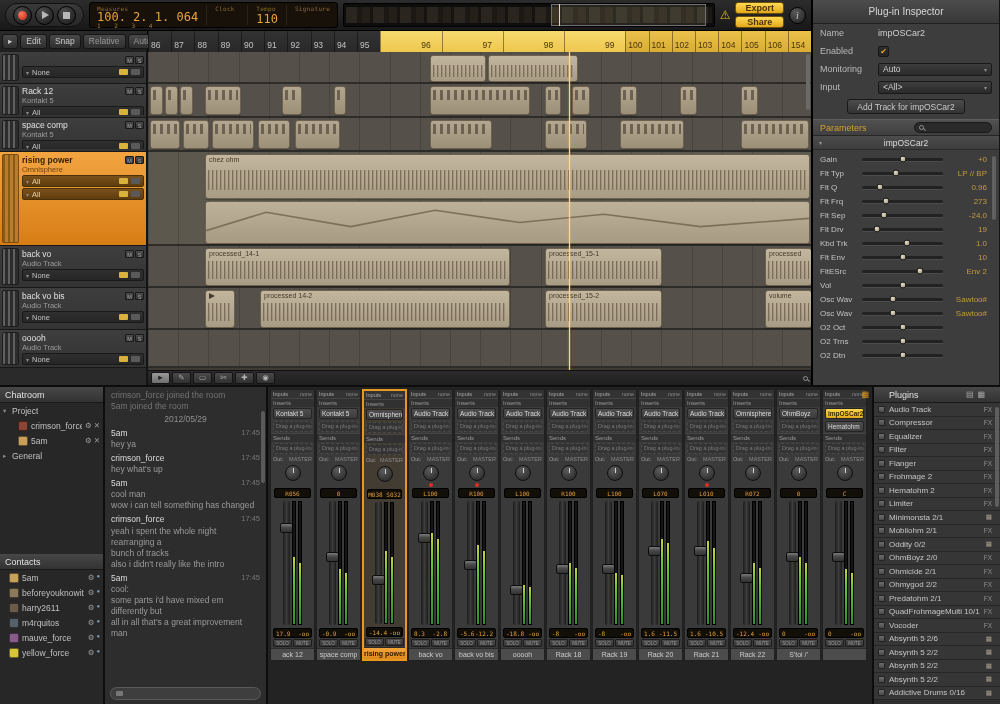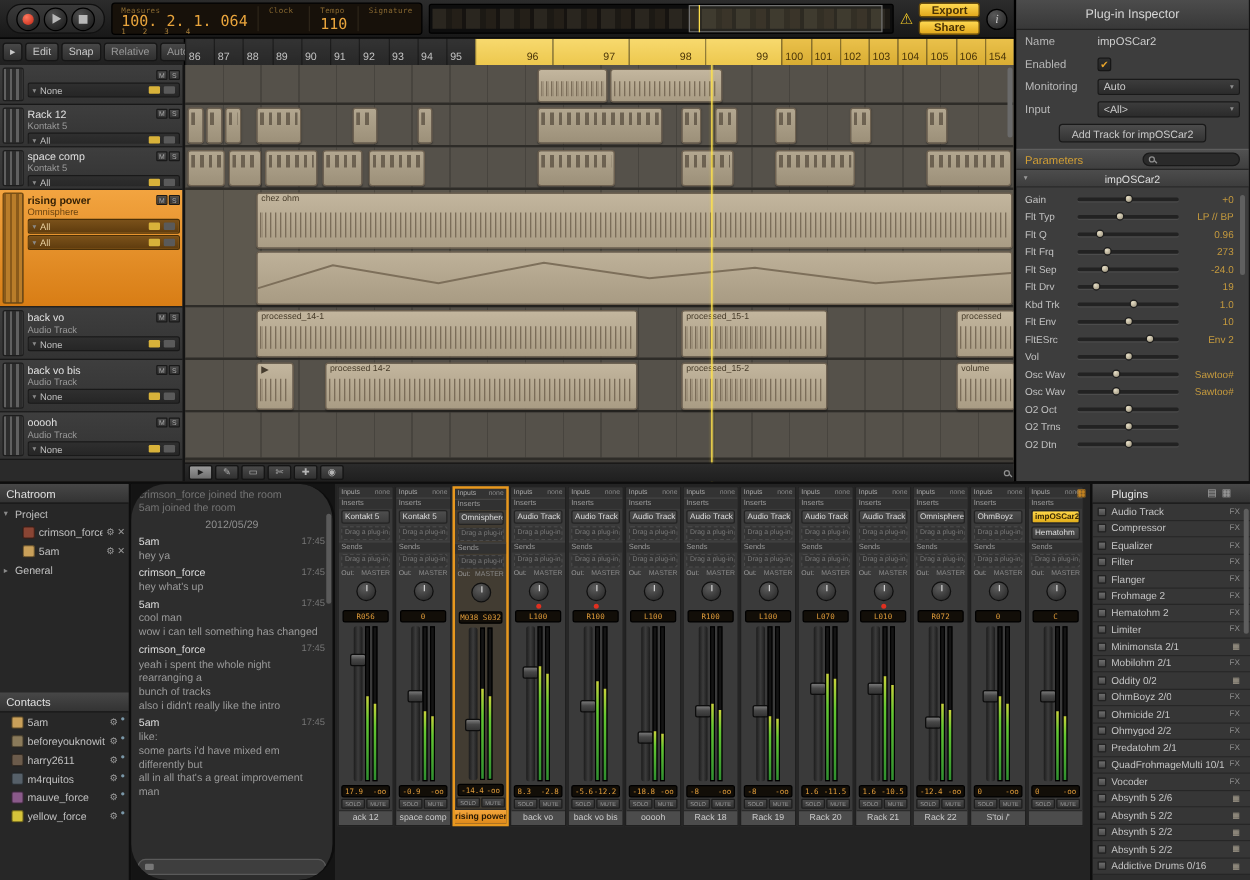--- a/index.html
+++ b/index.html
@@ -112,21 +112,21 @@
 #chat-tree{width:105px;min-width:105px;background:#272727;border-right:2px solid #0d0d0d;display:flex;flex-direction:column;overflow:hidden;}
 .panel-head{height:16px;min-height:16px;line-height:16px;background:linear-gradient(#474747,#333);border-bottom:1px solid #191919;color:#e0e0e0;padding:0 5px;font-size:9px;}
 .tree-item{display:flex;align-items:center;height:15px;min-height:15px;padding:0 3px;color:#c0c0c0;gap:3px;font-size:8.5px;}
 .tree-item.user{padding-left:9px;}
 .arr{color:#8a8a8a;font-size:6.5px;width:6px;min-width:6px;}
 .avatar{width:10px;height:10px;min-width:10px;border-radius:2px;border:1px solid rgba(0,0,0,.5);}
 .t-label{white-space:nowrap;overflow:hidden;}
 .tree-ic{margin-left:auto;display:flex;gap:2px;color:#9a9a9a;font-size:7.5px;}
 .tree-ic .dot{color:#7a97a8;font-size:6px;}
 .spacer{height:91px;min-height:20px;}
-#chat-msgs{width:163px;min-width:163px;background:#2d2d2d;border-right:2px solid #0d0d0d;display:flex;flex-direction:column;position:relative;overflow:hidden;border-radius:29px;}
+#chat-msgs{width:163px;min-width:163px;background:#2d2d2d;border-right:2px solid #0d0d0d;display:flex;flex-direction:column;position:relative;overflow:hidden;}
 #msg-list{flex:1;padding:3px 6px;font-size:8.5px;line-height:1.3;color:#9a9a9a;overflow:hidden;}
 .sysmsg{color:#747474;}
 .datemsg{color:#8e8e8e;text-align:center;margin:2px 0;}
 .msg{margin-top:3px;}
 .msg-head{display:flex;}
 .msg-sender{color:#dcdcdc;}
 .msg-time{margin-left:auto;color:#767676;font-size:7.5px;}
 .chat-input{height:13px;min-height:13px;margin:3px 5px 4px;background:#3e3e3e;border:1px solid #5a5a5a;border-radius:7px;display:flex;align-items:center;padding:0 5px;}
 .ci-ic{width:7px;height:5px;background:#777;border-radius:1px;}
 .msg-scroll{position:absolute;right:1px;top:24px;width:4px;height:72px;background:#5a5a5a;border-radius:2px;}
@@ -823,21 +823,21 @@
             </div>
             <div class="msg-line">yeah i spent the whole night rearranging a</div>
             <div class="msg-line">bunch of tracks</div>
             <div class="msg-line">also i didn't really like the intro</div>
           </div>
           <div class="msg">
             <div class="msg-head">
               <span class="msg-sender">5am</span>
               <span class="msg-time">17:45</span>
             </div>
-            <div class="msg-line">like:</div>
+            <div class="msg-line">cool:</div>
             <div class="msg-line">some parts i'd have mixed em differently but</div>
             <div class="msg-line">all in all that's a great improvement man</div>
           </div>
         </div>
       <div class="chat-input">
           <span class="ci-ic"></span>
         </div>
       <span class="msg-scroll"></span>
     </div>
 

